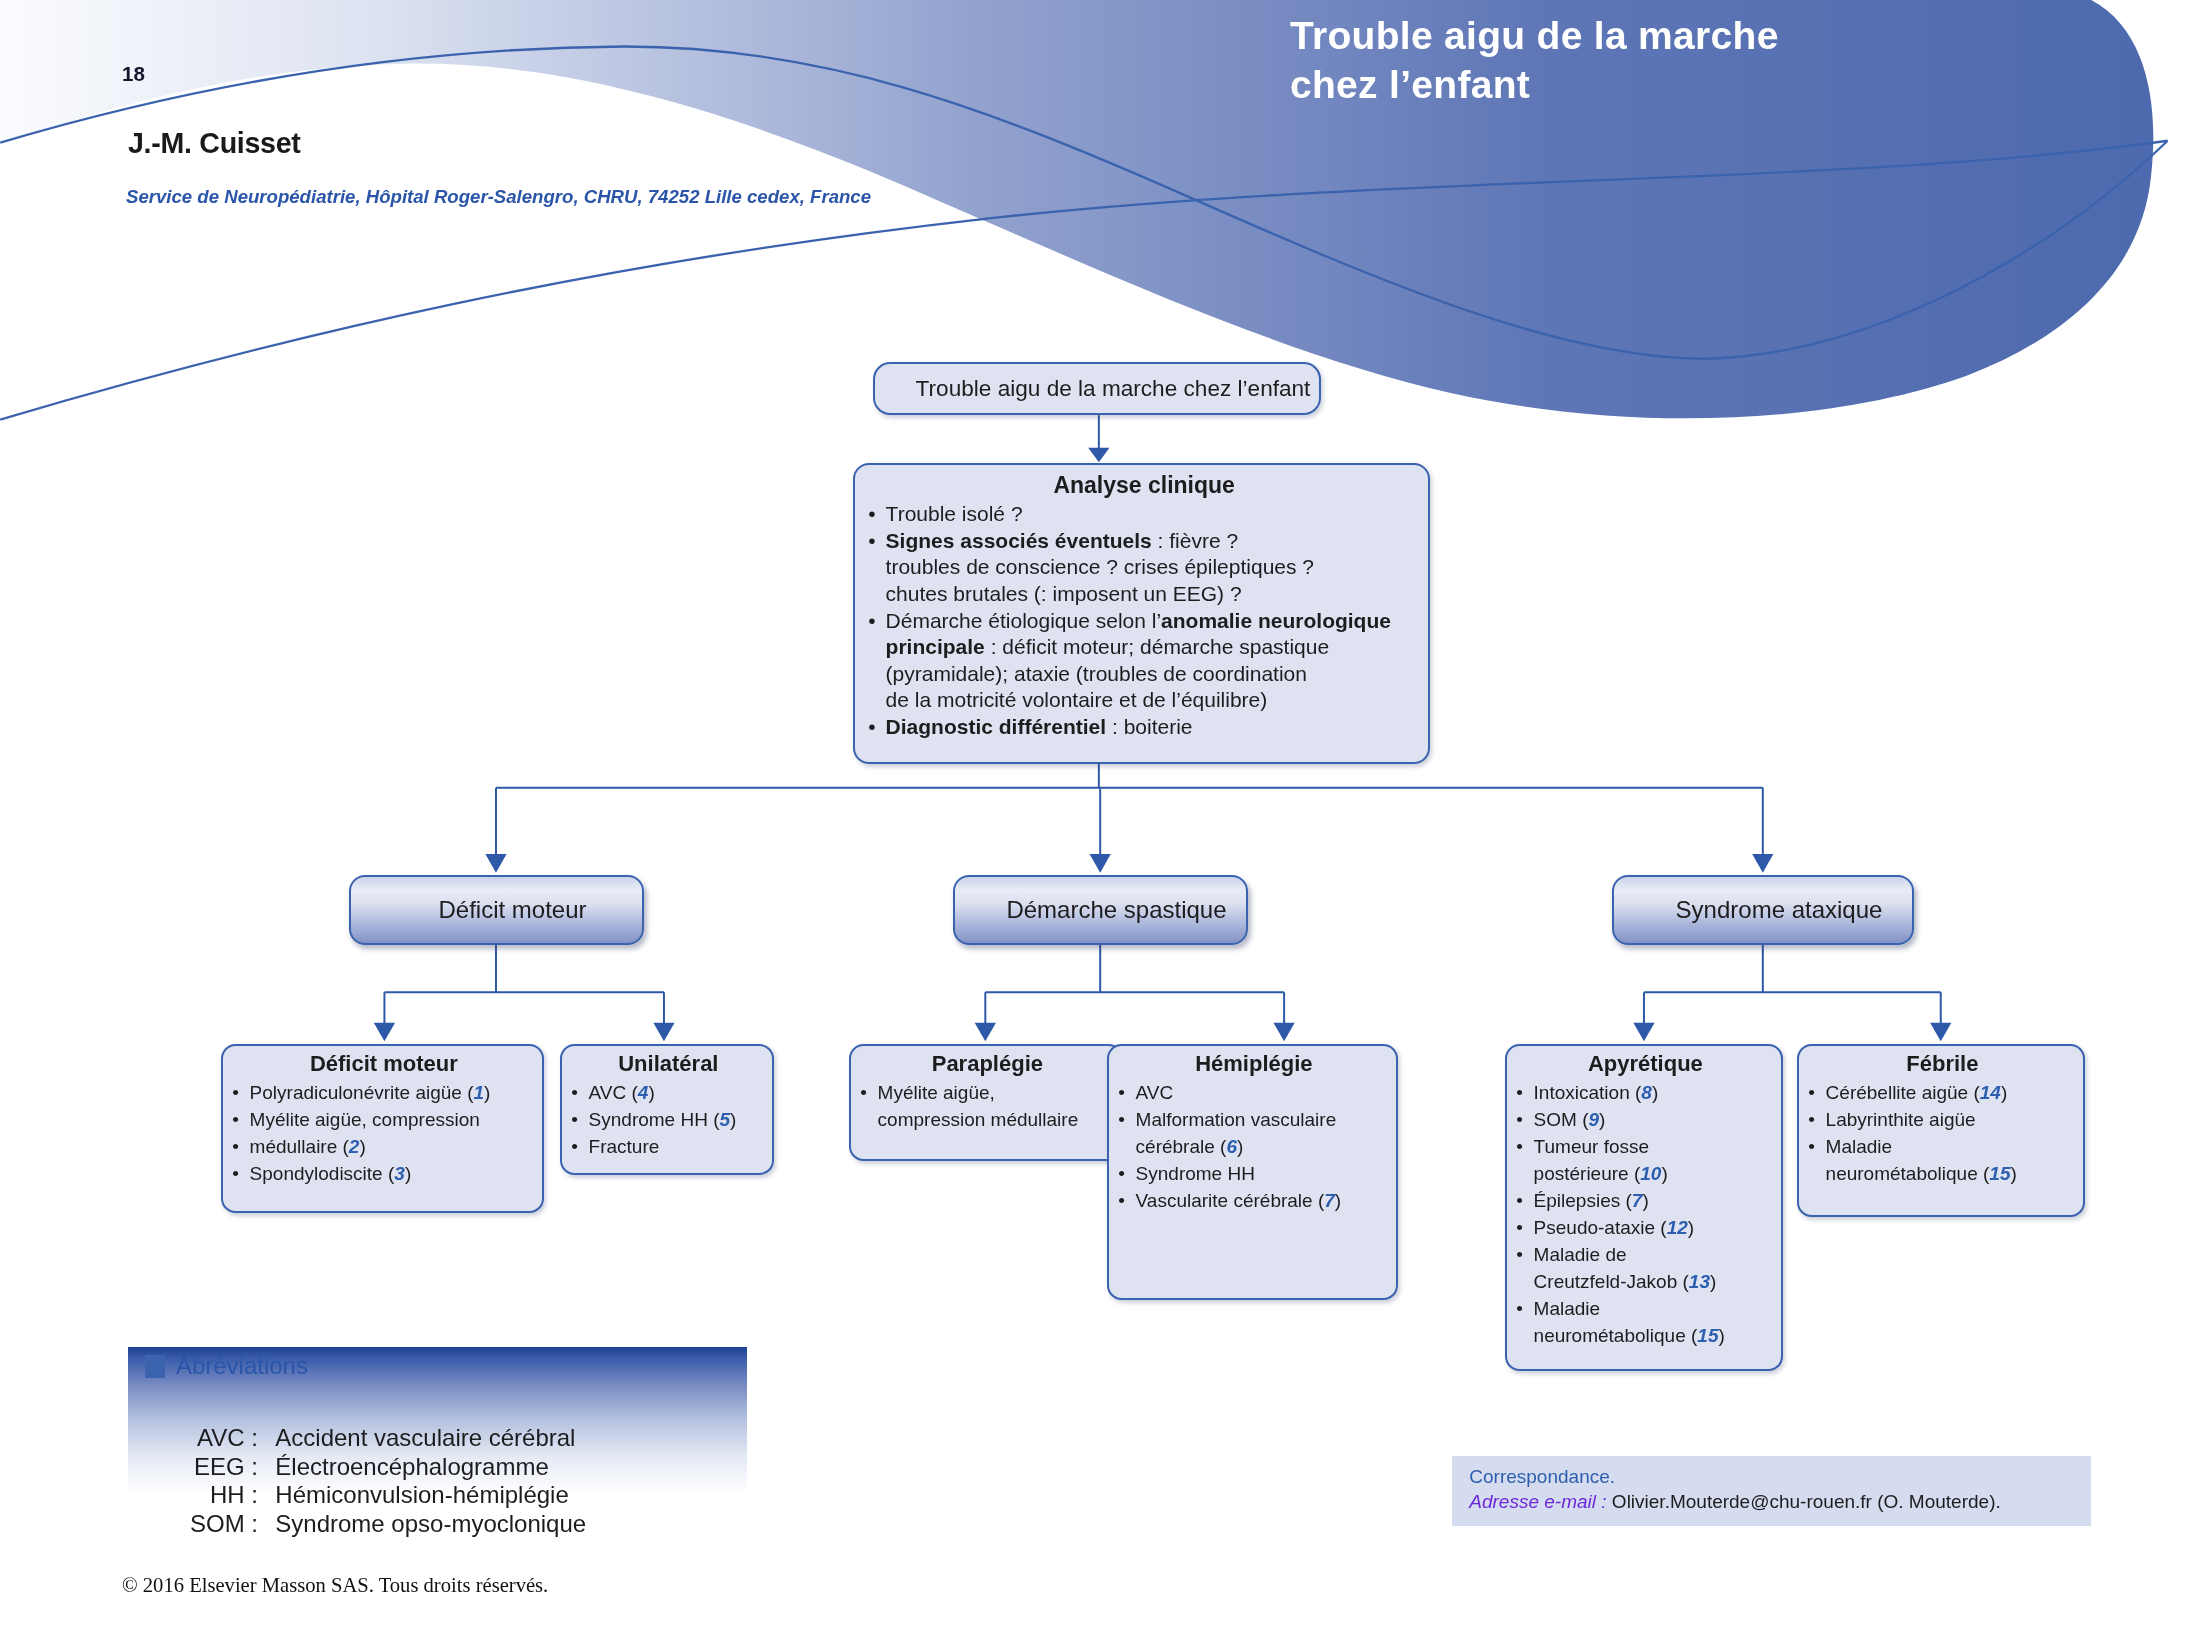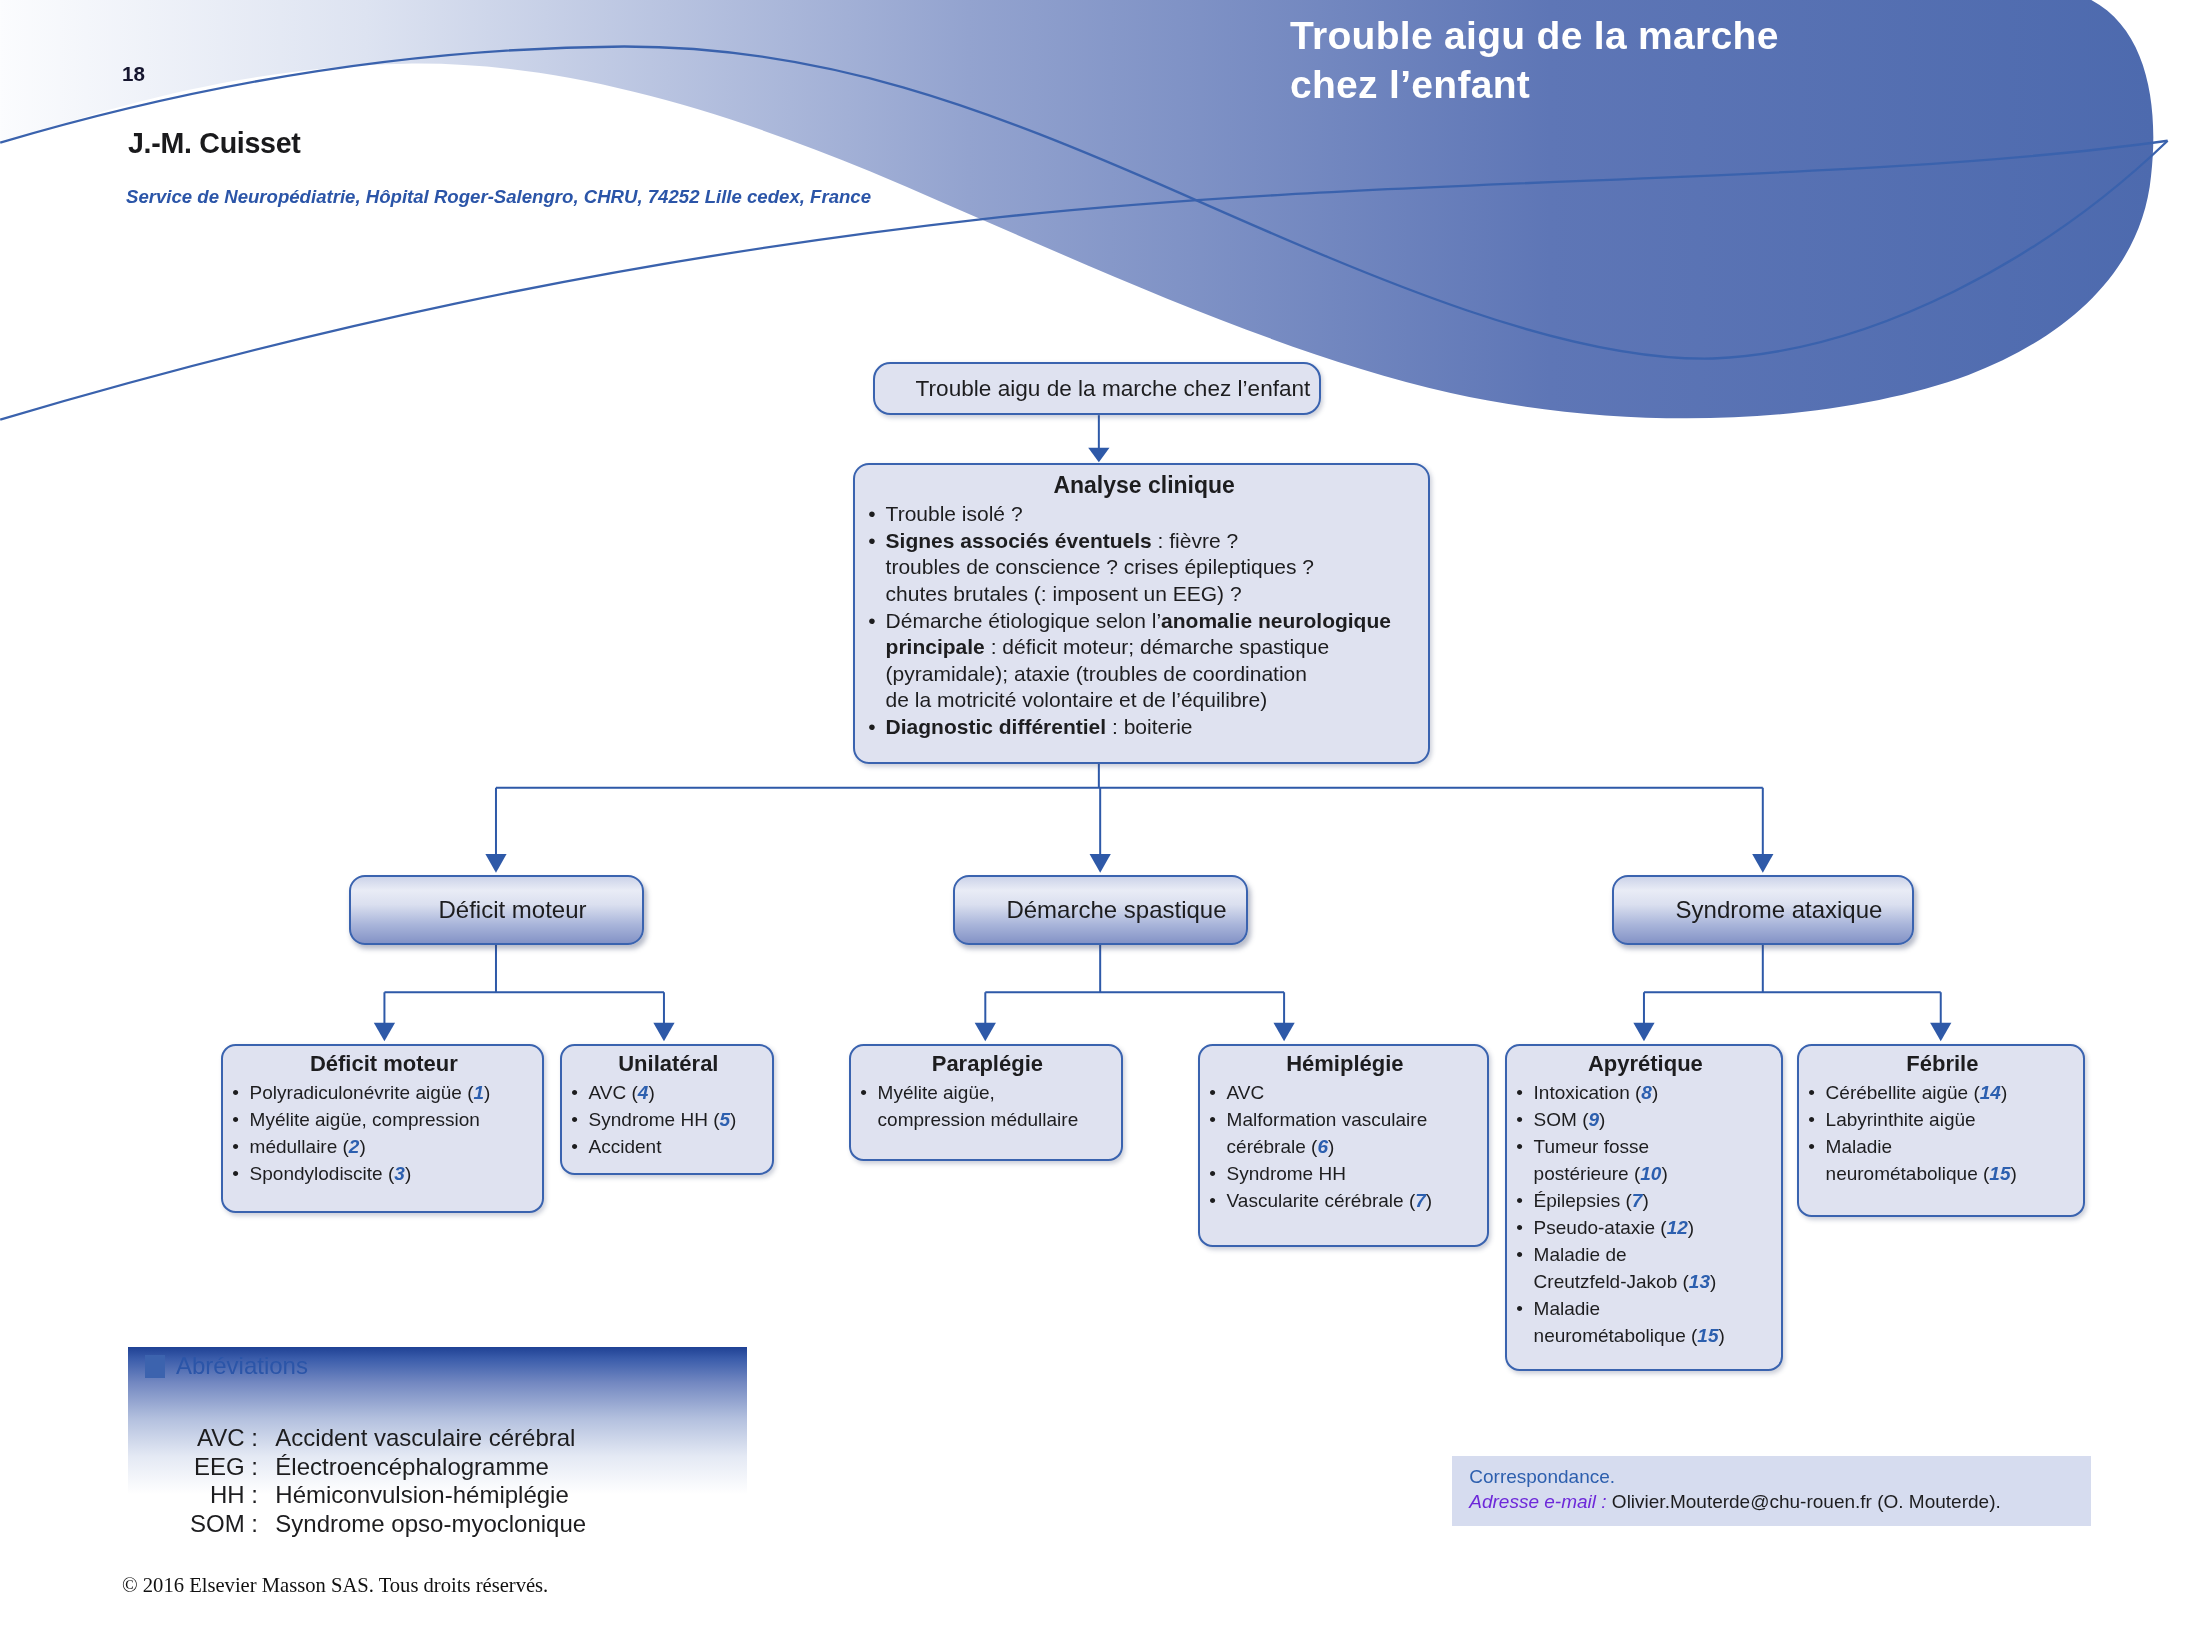--- a/index.html
+++ b/index.html
@@ -33,21 +33,21 @@
   #branch-0{left:349px;  top:875px; width:295px;}
   #branch-1{left:953px; top:875px; width:295px;}
   #branch-2{left:1612px; top:875px; width:302px;}
 
   .leaf-box{border-radius:14.6px; padding:5.3px 6.6px 5.3px 9.3px;}
   .leaf-box .box-title{font-size:22px; margin-bottom:1.3px;}
   .leaf-box .items{font-size:19px; line-height:27px;}
   #leaf-0{left:221px;  top:1044px; width:323px; height:169px;}
   #leaf-1{left:560px;  top:1044px; width:214px; height:131px;}
   #leaf-2{left:849px; top:1044px; width:274px; height:117px;}
-  #leaf-3{left:1198px; top:1044px; width:291px; height:203px;}
+  #leaf-3{left:1107px; top:1044px; width:291px; height:256px;}
   #leaf-4{left:1505px; top:1044px; width:278px; height:327px;}
   #leaf-5{left:1797px; top:1044px; width:288px; height:173px;}
 
   .li{display:flex;}
   .li .dot{flex:none; width:17.3px;}
   .li .txt{flex:1;}
   .bold{font-weight:700;}
   .num{color:#2c5faf; font-weight:700; font-style:italic;}
 
   #connectors{position:absolute; left:0; top:0; z-index:1;}
@@ -179,21 +179,21 @@
         <div class="li">
           <span class="dot">•</span>
           <div class="txt"><span>AVC (</span><span class="num">4</span><span>)</span></div>
         </div>
         <div class="li">
           <span class="dot">•</span>
           <div class="txt"><span>Syndrome HH (</span><span class="num">5</span><span>)</span></div>
         </div>
         <div class="li">
           <span class="dot">•</span>
-          <div class="txt"><span>Accident</span></div>
+          <div class="txt"><span>Fracture</span></div>
         </div>
       </div>
   </div>
   <div class="fc-box leaf-box" id="leaf-2">
     <div class="box-title">Paraplégie</div>
     <div class="items">
         <div class="li">
           <span class="dot">•</span>
           <div class="txt"><span>Myélite aigüe,</span><br><span>compression médullaire</span></div>
         </div>

